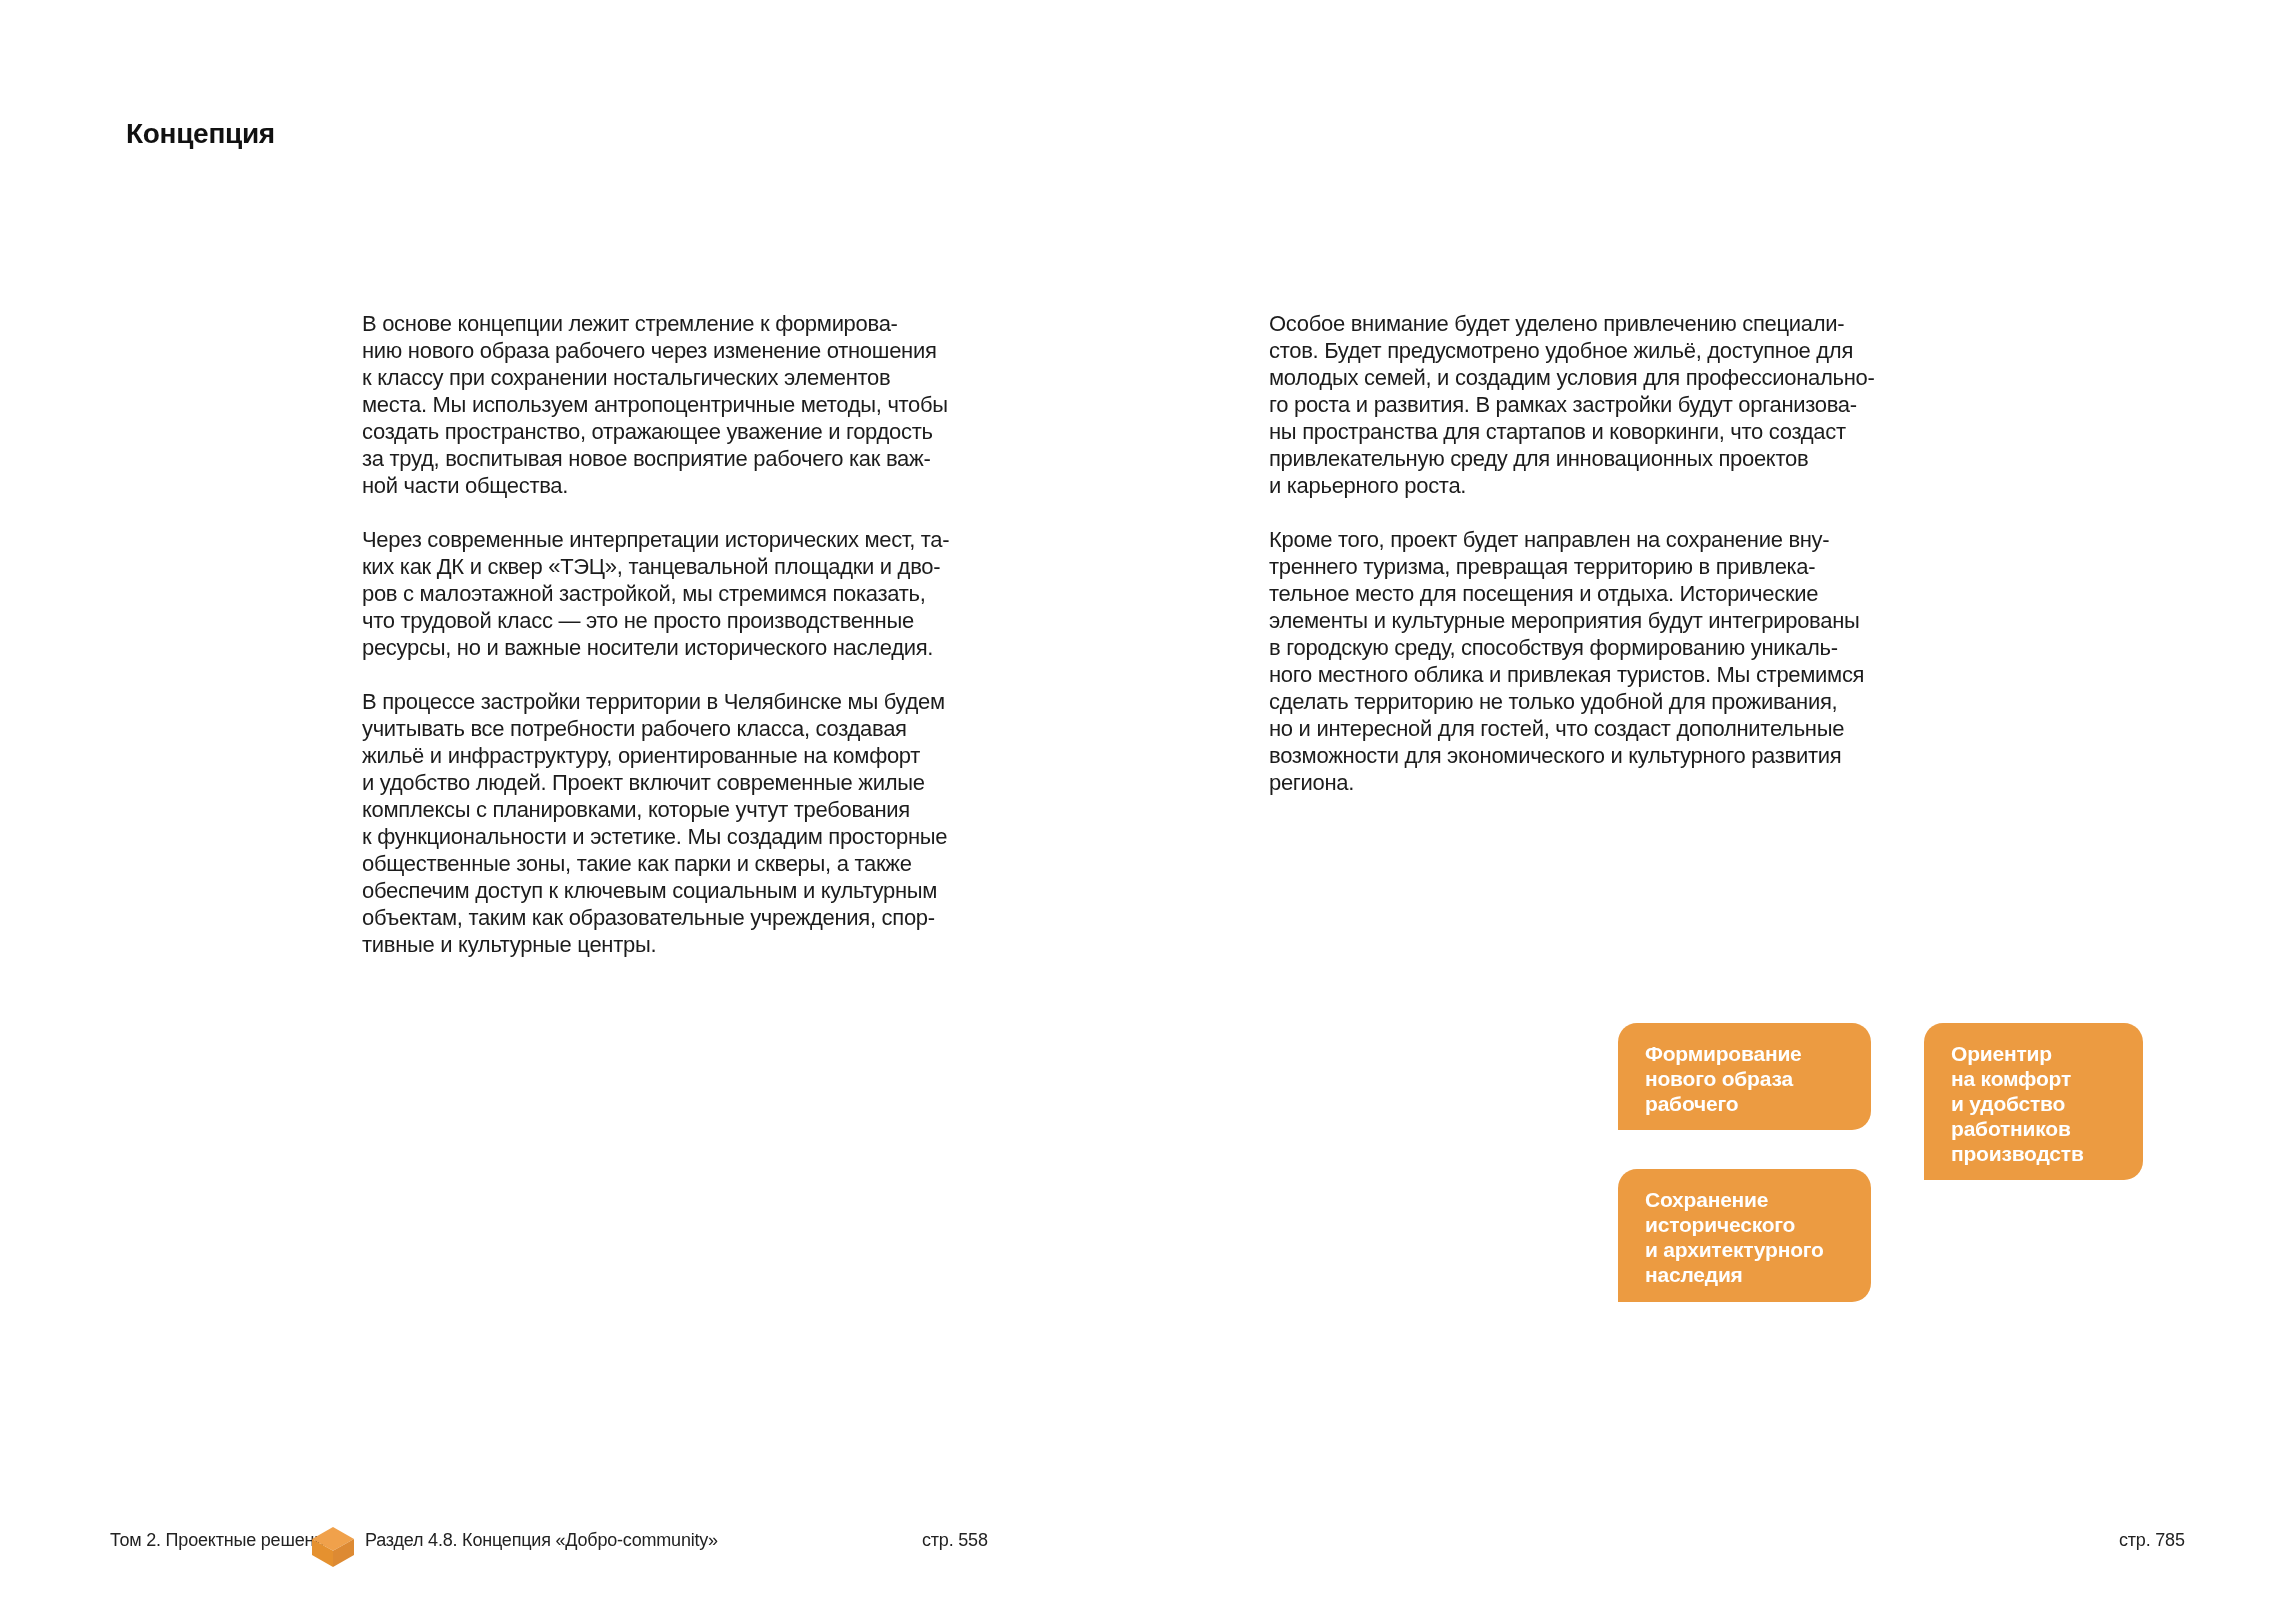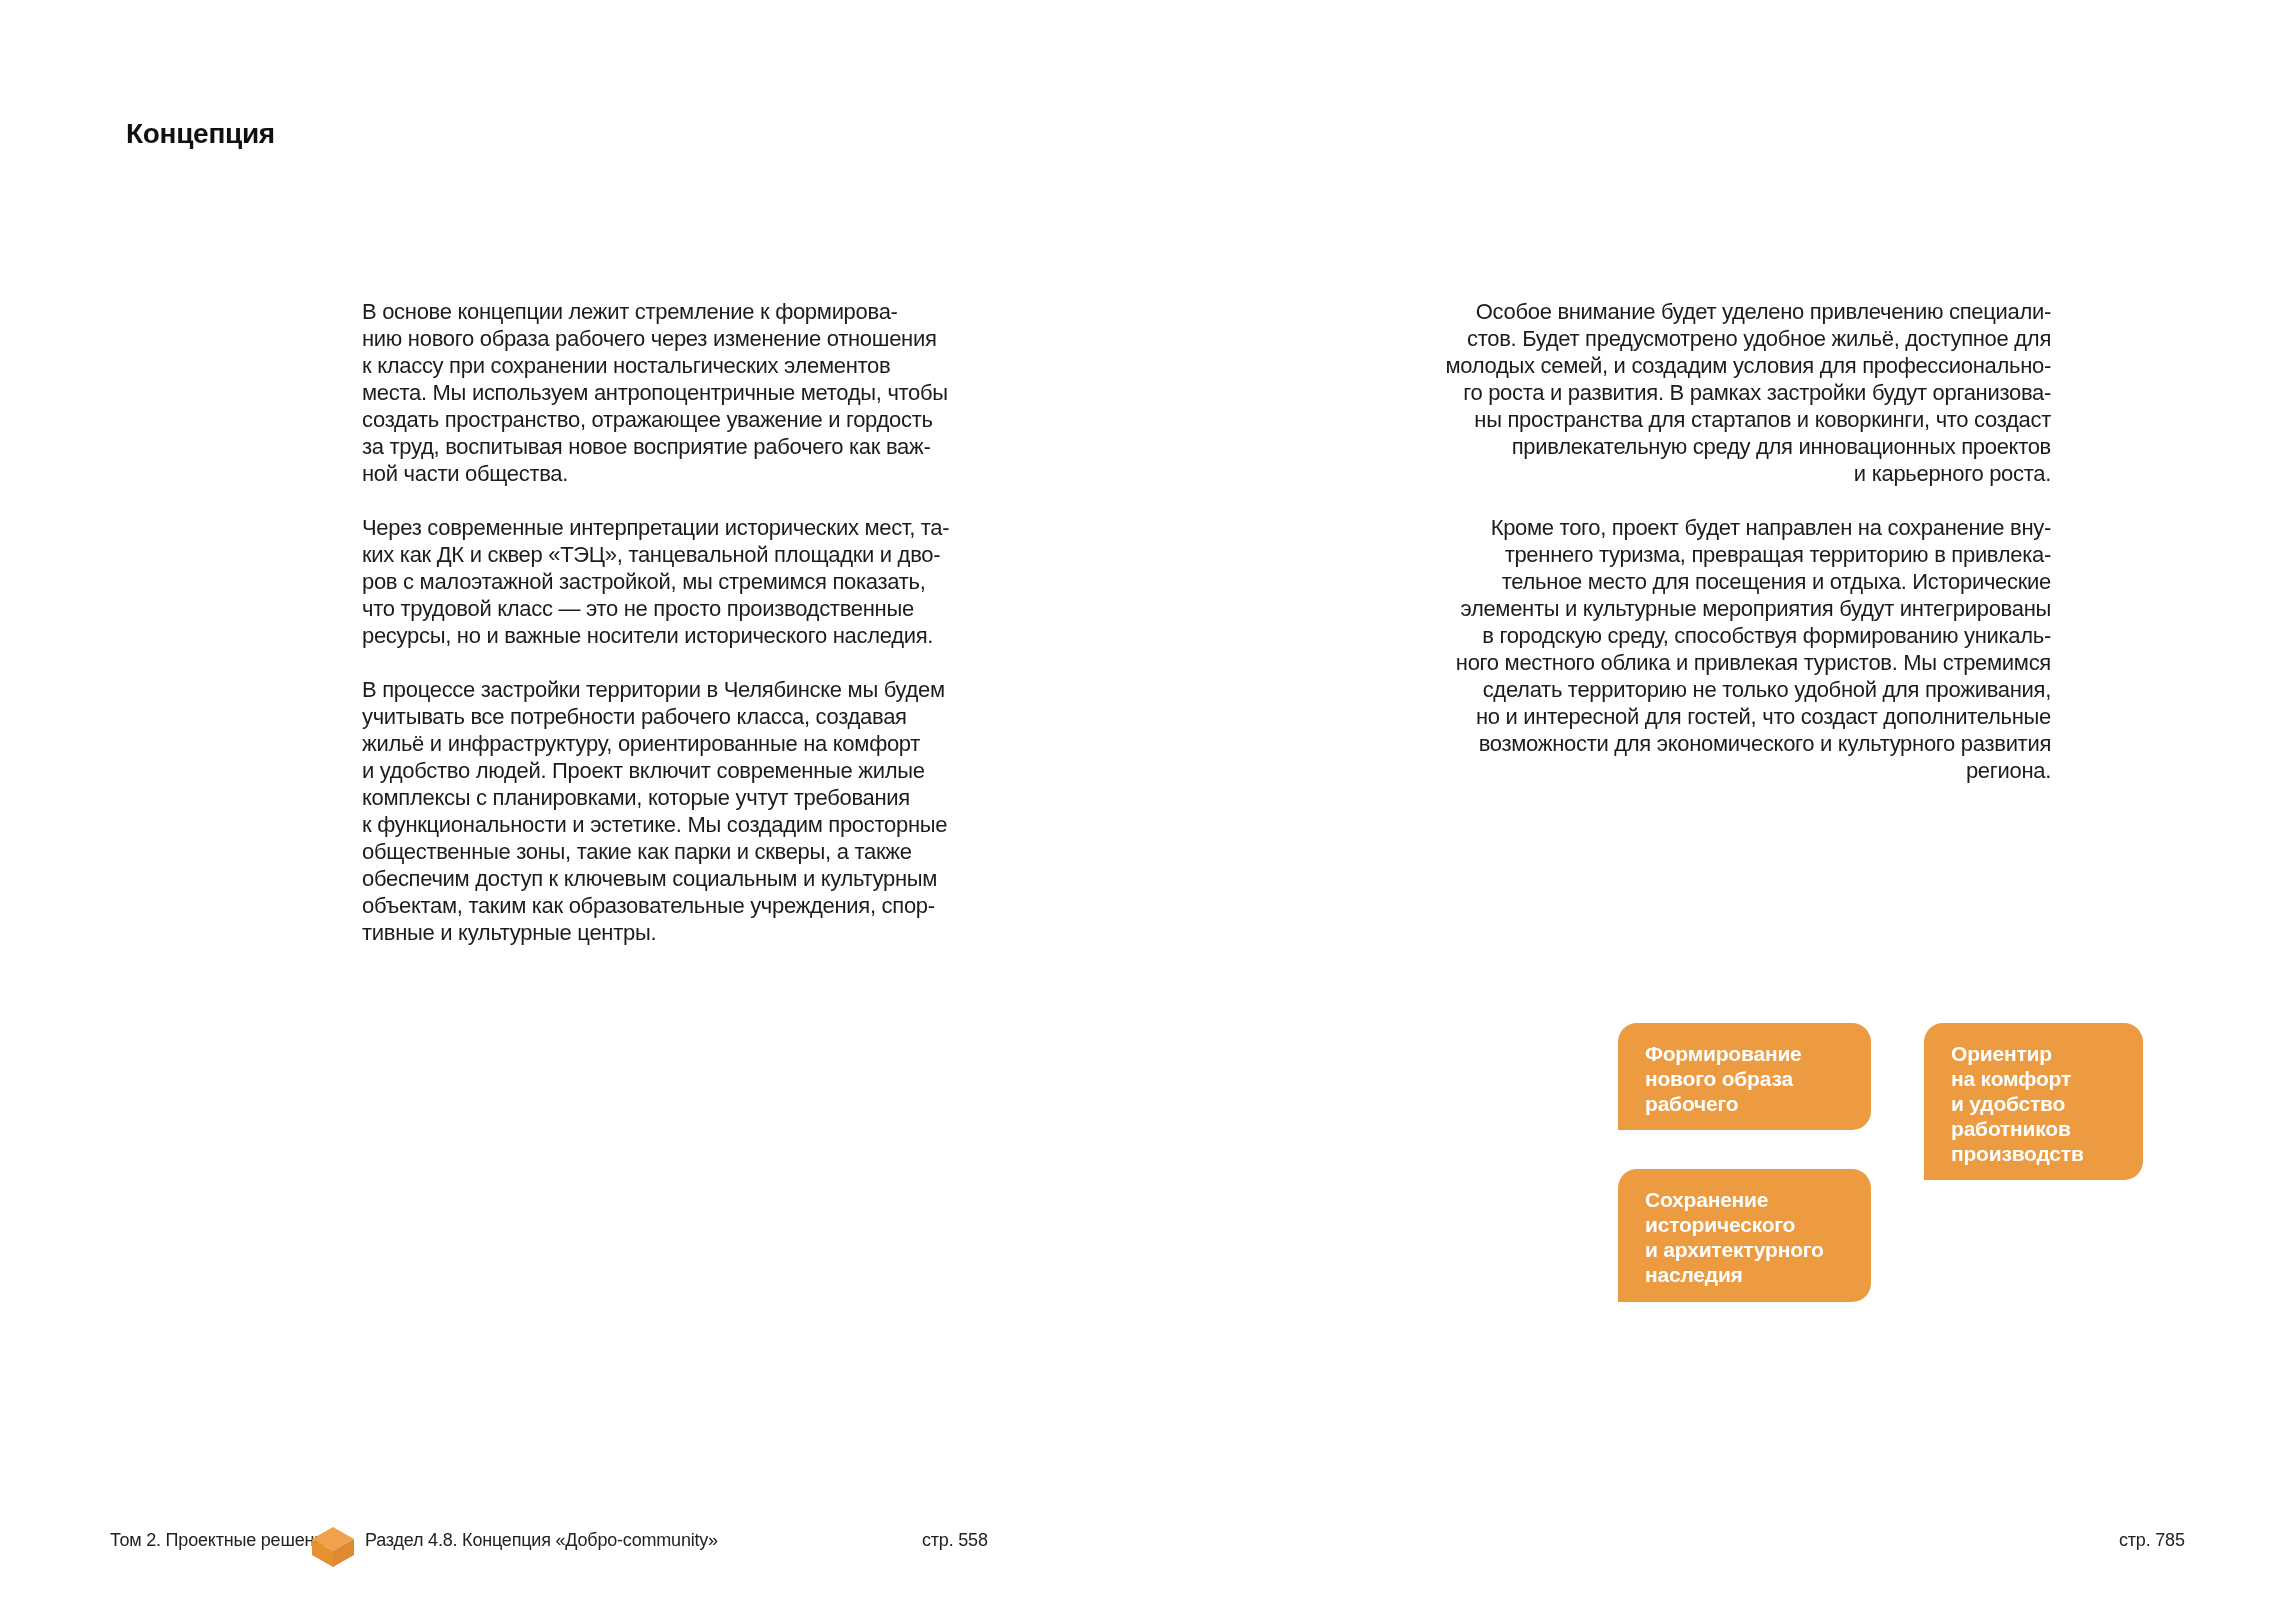--- a/index.html
+++ b/index.html
@@ -29,23 +29,23 @@
   .text-col {
     position: absolute;
     top: 298px;
     width: 672px;
     font-size: 22px;
     line-height: 27px;
     letter-spacing: -0.3px;
     color: #1c1c1c;
   }
   .text-col-left  { left: 362px; }
-  .text-col-right { left: 1379px; text-align: right; }
+  .text-col-right { left: 1269px; }
   .text-col p {
-    margin: 0 0 27px 0;
+    margin: 12px 0 27px 0;
     white-space: pre-line;
   }
   .card {
     position: absolute;
     box-sizing: border-box;
     background: #EC9B41;
     color: #ffffff;
     font-weight: 700;
     font-size: 21px;
     line-height: 25px;

